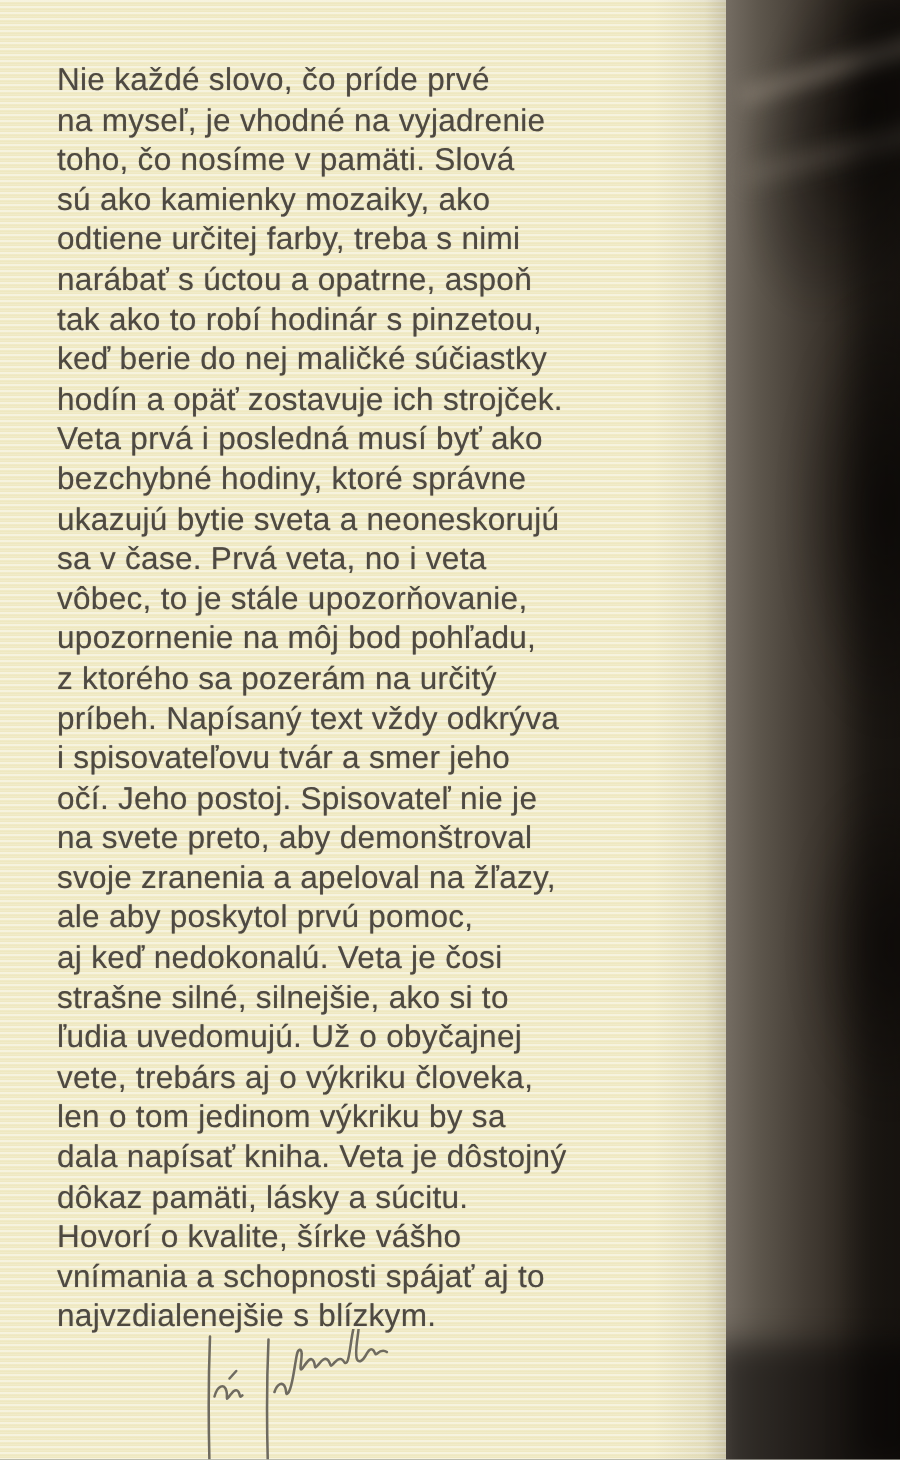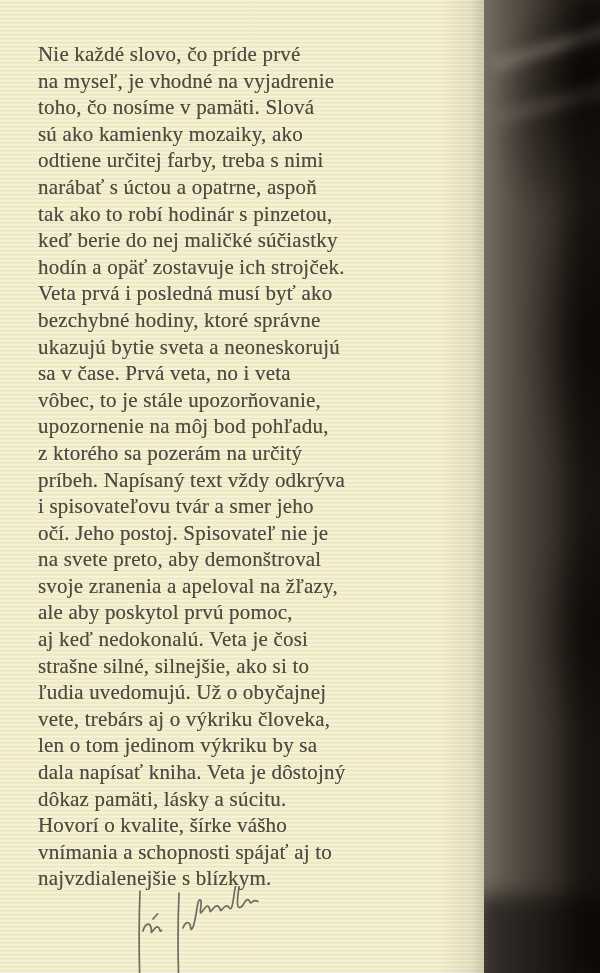--- a/index.html
+++ b/index.html
@@ -5,21 +5,21 @@
   html, body {
     margin: 0;
     padding: 0;
     background: #888;
   }
   .scan {
     position: relative;
     width: 600px;
     height: 973px;
     overflow: hidden;
-    font-family: Liberation Serif, serif;
+    font-family: Liberation Sans, sans-serif;
   }
   
   .paper {
     position: absolute;
     left: 0; top: 0;
     width: 484px;
     height: 973px;
     background-color: var(--paper-base, #efe9c4);
     background-image:
       linear-gradient(to right, rgba(0,0,0,0) 90%, rgba(112,105,90,0.10) 97%, rgba(112,105,90,0.28) 100%),

